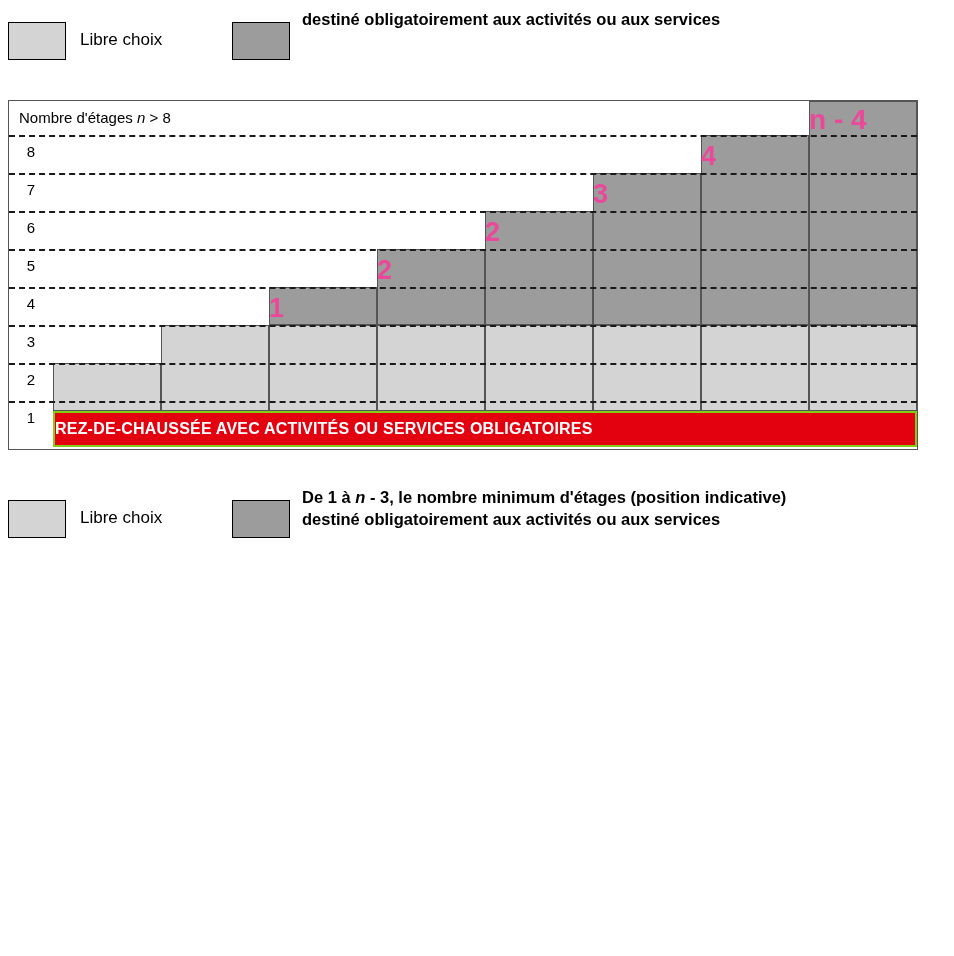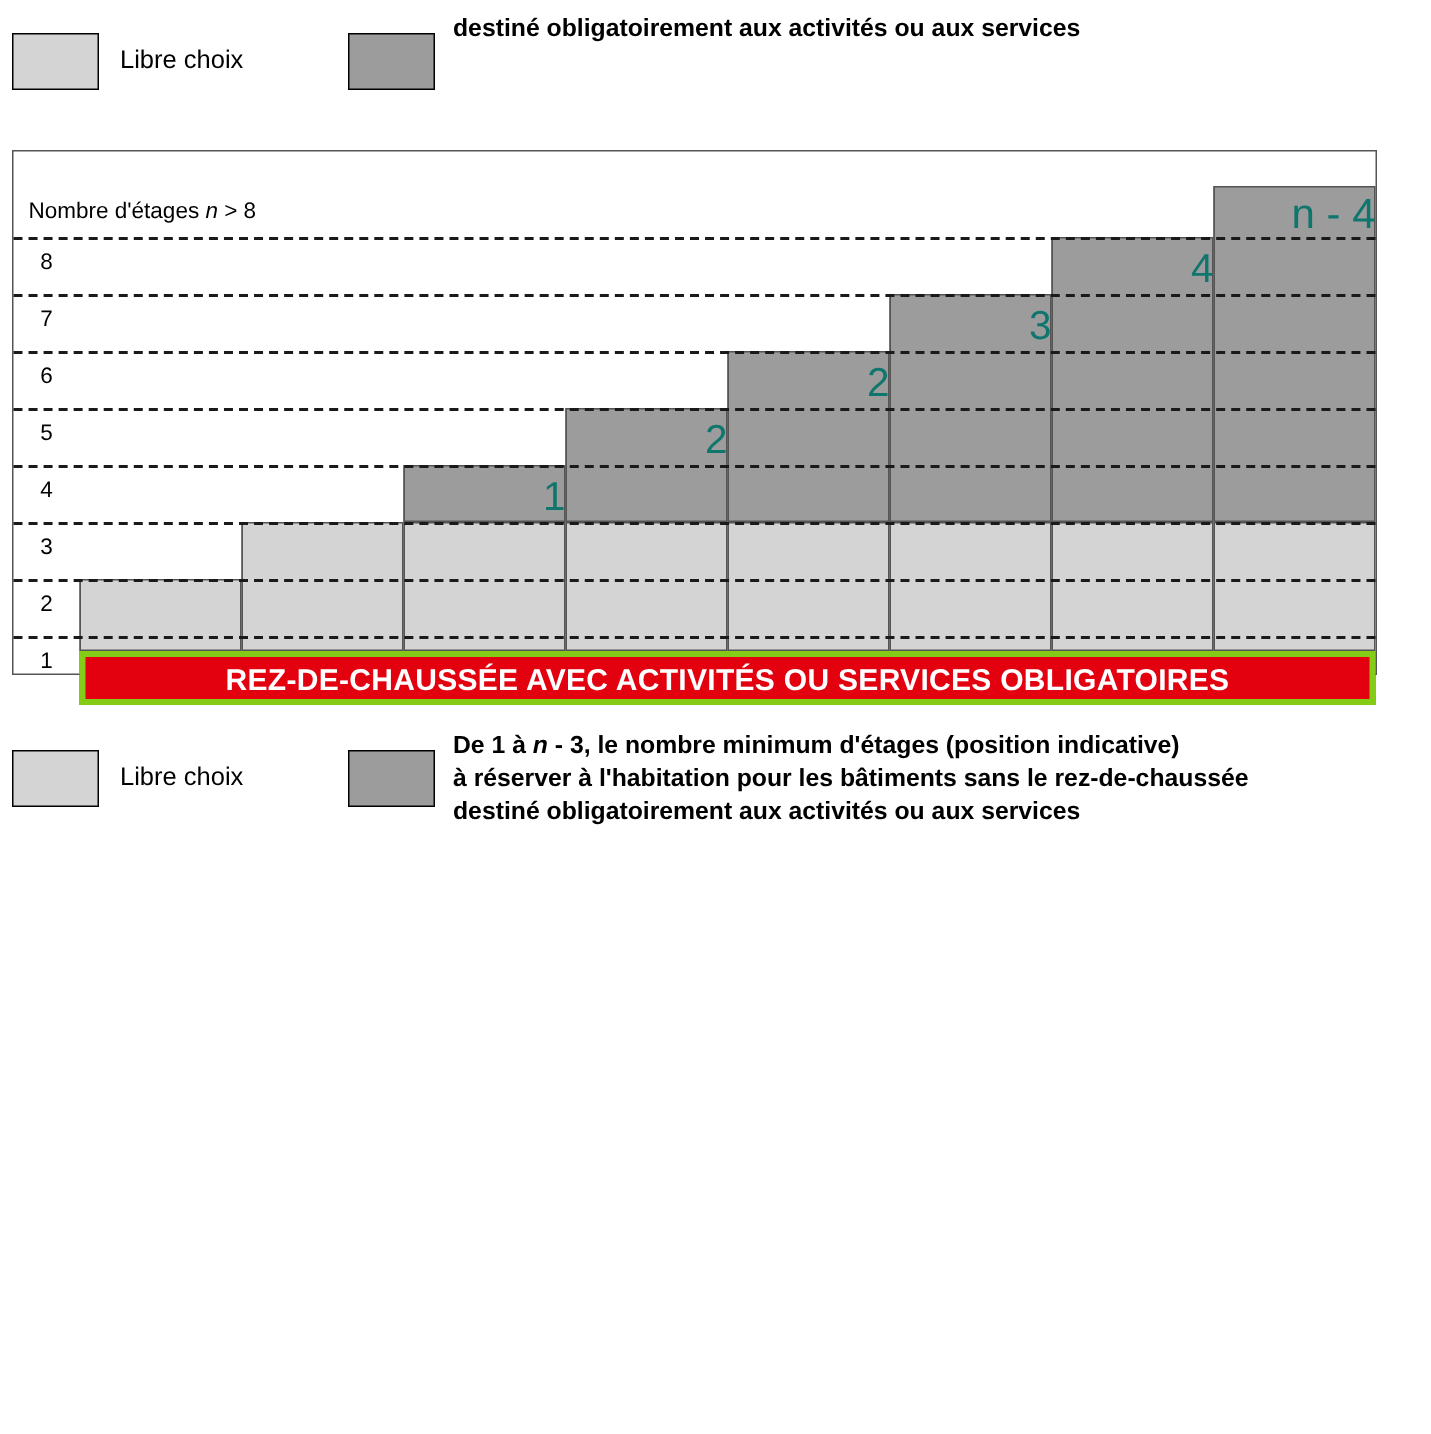--- a/index.html
+++ b/index.html
@@ -67,21 +67,20 @@
     box-sizing: border-box;
     background: #ffffff;
   }
   #chart-top { top: 100px; }
 
   .plot {
     position: absolute;
     left: 0; top: 0;
     width: 908px;
     height: 348px;
-    margin-top: 23px;
   }
 
   
   .axis-row {
     position: absolute;
     left: 0;
     width: 44px;
     text-align: center;
     font-size: 15px;
     line-height: 34px;
@@ -124,38 +123,37 @@
     box-sizing: border-box;
     border: 1px solid #555555;
     z-index: 2;
   }
   .block.light { background: #d4d4d4; }
   .block.dark  { background: #9c9c9c; }
 
   .block-num {
     position: absolute;
     font-size: 27px;
-    font-weight: normal;
+    font-weight: bold;
     z-index: 7;
-    text-align: right;
-    color: #0f766e;
+    text-align: left;
+    color: #ec4899;
   }
   .block-num.big {
     font-size: 28px;
   }
 
   .ground {
     position: absolute;
     box-sizing: border-box;
-    border: 4px solid #84cc16;
+    border: 2px solid #84cc16;
     z-index: 3;
-    font-size: 20px;
+    font-size: 16px;
     font-weight: bold;
     letter-spacing: 0.2px;
-    text-align: center;
     line-height: 32px;
     color: #000000;
   }
   .ground.red { background: #e3000f; color: #ffffff; }
 </style>
 </head>
 <body>
 
 <div class="panel" id="panel-top">
 
@@ -229,18 +227,17 @@
 </div>
 
 <div class="panel" id="panel-bottom">
 
   <div class="legend">
     <div class="swatch light"></div>
     <div class="legend-label">Libre choix</div>
     <div class="swatch dark"></div>
     <div class="legend-text">
       <div><span>De 1 à </span><span class="it">n</span><span> - 3, le nombre minimum d'étages (position indicative)</span></div>
-      <div>à réserver à l'habitation pour les bâtiments sans le rez-de-chaussée</div>
       <div>destiné obligatoirement aux activités ou aux services</div>
     </div>
   </div>
 
 </div>
 
 </body></html>

